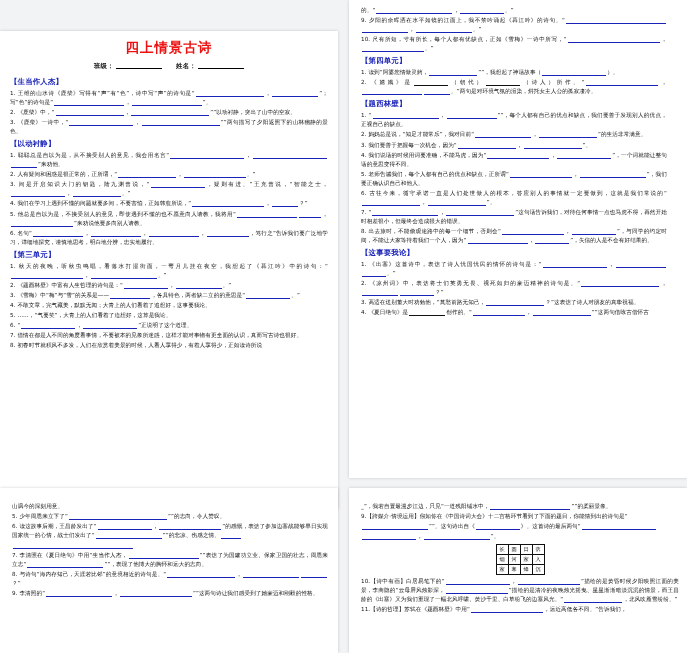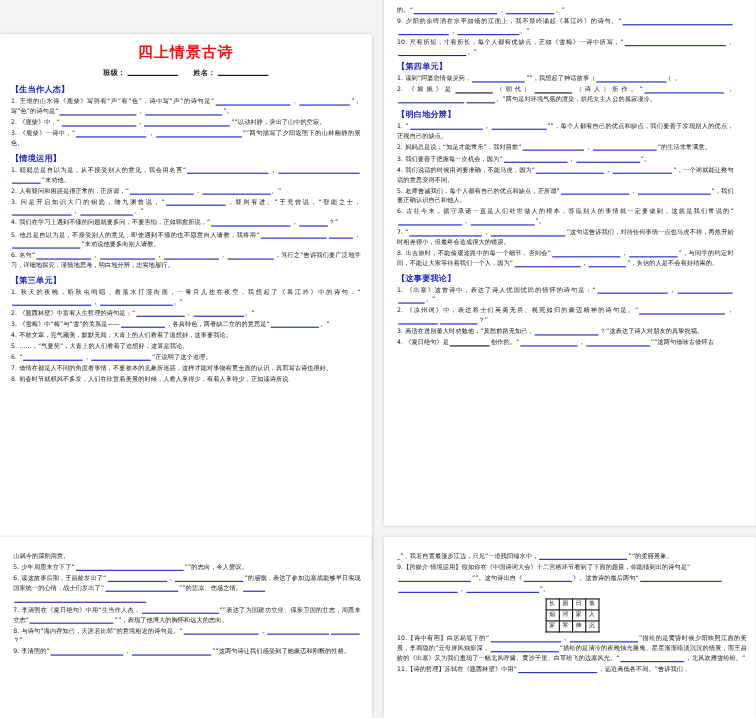--- a/index.html
+++ b/index.html
@@ -97,21 +97,21 @@
     <div class="title">四上情景古诗</div>
     <div class="idline">
       <span>班级：</span><span class="lead"></span><span>姓名：</span><span class="lead2"></span>
     </div>
 
     <div class="unit">【生当作人杰】</div>
     <div class="q"><span>1. 王维的山水诗《鹿柴》写得有“声”有“色”，诗中写“声”的诗句是“</span><span class="bl" style="width:68px"></span>，<span class="bl" style="width:46px"></span><span>”；写“色”的诗句是“</span><span class="bl" style="width:70px"></span>，<span class="bl" style="width:70px"></span>”。</div>
     <div class="q"><span>2. 《鹿柴》中，“</span><span class="bl" style="width:68px"></span>，<span class="bl" style="width:78px"></span>”<span>”以动衬静，突出了山中的空寂。</span></div>
     <div class="q"><span>3. 《鹿柴》一诗中，“</span><span class="bl" style="width:64px"></span>，<span class="bl" style="width:78px"></span>”<span>”两句描写了夕阳返照下的山林幽静的景色。</span></div>
 
-    <div class="unit">【情境运用】</div>
+    <div class="unit">【以动衬静】</div>
     <div class="q"><span>1. 聪聪总是自以为是，从不接受别人的意见，我会用名言“</span><span class="bl" style="width:74px"></span>，<span class="bl" style="width:74px"></span><span class="bl" style="width:26px"></span><span>”来劝他。</span></div>
     <div class="q"><span>2. 人有疑问和困惑是很正常的，正所谓，“</span><span class="bl" style="width:58px"></span>，<span class="bl" style="width:62px"></span><span>。”</span></div>
     <div class="q"><span>3. 问是开启知识大门的钥匙，陆九渊曾说，“</span><span class="bl" style="width:54px"></span><span>，疑则有进。”王充曾说，“智能之士，</span><span class="bl" style="width:54px"></span>，<span class="bl" style="width:48px"></span><span>。”</span></div>
     <div class="q"><span>4. 我们在学习上遇到不懂的问题就要多问，不要害怕，正如韩愈所说，“</span><span class="bl" style="width:72px"></span>，<span class="bl" style="width:26px"></span><span>？”</span></div>
     <div class="q"><span>5. 他总是自以为是，不接受别人的意见，即使遇到不懂的也不愿意向人请教，我将用“</span><span class="bl" style="width:60px"></span><span class="bl" style="width:22px"></span>，<span class="bl" style="width:62px"></span><span>”来劝说他要多向别人请教。</span></div>
     <div class="q"><span>6. 名句“</span><span class="bl" style="width:50px"></span>，<span class="bl" style="width:50px"></span>，<span class="bl" style="width:50px"></span>，<span class="bl" style="width:42px"></span><span>，笃行之”告诉我们要广泛地学习，详细地探究，谨慎地思考，明白地分辨，忠实地履行。</span></div>
 
     <div class="unit">【第三单元】</div>
     <div class="q"><span>1. 秋天的夜晚，听秋虫鸣唱，看落水打湿街面，一弯月儿挂在夜空，我想起了《暮江吟》中的诗句：“</span><span class="bl" style="width:72px"></span>，<span class="bl" style="width:66px"></span><span>。”</span></div>
     <div class="q"><span>2. 《题西林壁》中富有人生哲理的诗句是：“</span><span class="bl" style="width:44px"></span>，<span class="bl" style="width:46px"></span><span>。”</span></div>
@@ -127,21 +127,21 @@
 <div class="sheet" id="page-tr">
   <div class="inner">
     <div class="q"><span>的。“</span><span class="bl" style="width:76px"></span>，<span class="bl" style="width:44px"></span><span>。”</span></div>
     <div class="q"><span>9. 夕阳的余晖洒在水平如镜的江面上，我不禁吟诵起《暮江吟》的诗句。“</span><span class="bl" style="width:100px"></span><span class="bl" style="width:46px"></span>，<span class="bl" style="width:56px"></span><span>。”</span></div>
     <div class="q"><span>10. 尺有所短，寸有所长，每个人都有优缺点，正如《雪梅》一诗中所写，“</span><span class="bl" style="width:92px"></span>，<span class="bl" style="width:62px"></span><span>。”</span></div>
 
     <div class="unit">【第四单元】</div>
     <div class="q"><span>1. 读到“阿婆您情做灵药，</span><span class="bl" style="width:48px"></span>”<span>”，我想起了神话故事（</span><span class="bl" style="width:64px"></span><span>）。</span></div>
     <div class="q"><span>2. 《嫦娥》是</span><span class="blk" style="width:34px"></span><span>（朝代）</span><span class="blk" style="width:34px"></span><span>（诗人）所作。“</span><span class="bl" style="width:72px"></span>，<span class="bl" style="width:60px"></span><span class="bl" style="width:26px"></span><span>。”两句是对环境气氛的渲染，烘托女主人公的孤寂凄冷。</span></div>
 
-    <div class="unit">【明白地分辨】</div>
+    <div class="unit">【题西林壁】</div>
     <div class="q"><span>1. “</span><span class="bl" style="width:66px"></span>，<span class="bl" style="width:50px"></span>”<span>”，每个人都有自己的优点和缺点，我们要善于发现别人的优点，正视自己的缺点。</span></div>
     <div class="q"><span>2. 妈妈总是说，“知足才能常乐”，我对目前“</span><span class="bl" style="width:56px"></span>，<span class="bl" style="width:58px"></span><span>”的生活非常满意。</span></div>
     <div class="q"><span>3. 我们要善于把握每一次机会，因为“</span><span class="bl" style="width:58px"></span>，<span class="bl" style="width:58px"></span><span>”。</span></div>
     <div class="q"><span>4. 我们说话的时候用词要准确，不能马虎，因为“</span><span class="bl" style="width:62px"></span>，<span class="bl" style="width:54px"></span><span>”，一个词就能让整句话的意思变得不同。</span></div>
     <div class="q"><span>5. 老师告诫我们，每个人都有自己的优点和缺点，正所谓“</span><span class="bl" style="width:62px"></span>，<span class="bl" style="width:66px"></span><span>”，我们要正确认识自己和他人。</span></div>
     <div class="q"><span>6. 古往今来，循守承诺一直是人们处世做人的根本，答应别人的事情就一定要做到，这就是我们常说的“</span><span class="bl" style="width:58px"></span>，<span class="bl" style="width:58px"></span><span>”。</span></div>
     <div class="q"><span>7. “</span><span class="bl" style="width:66px"></span>，<span class="bl" style="width:68px"></span><span>”这句话告诉我们，对待任何事情一点也马虎不得，再然开始时相差很小，但最终会造成很大的错误。</span></div>
     <div class="q"><span>8. 出去旅时，不能偷观途路中的每一个细节，否则会“</span><span class="bl" style="width:62px"></span>，<span class="bl" style="width:44px"></span><span>”，与同学的约定时间，不能让大家等待着我们一个人，因为“</span><span class="bl" style="width:60px"></span>，<span class="bl" style="width:34px"></span><span>”，失信的人是不会有好结果的。</span></div>
 
     <div class="unit">【这事要我论】</div>

